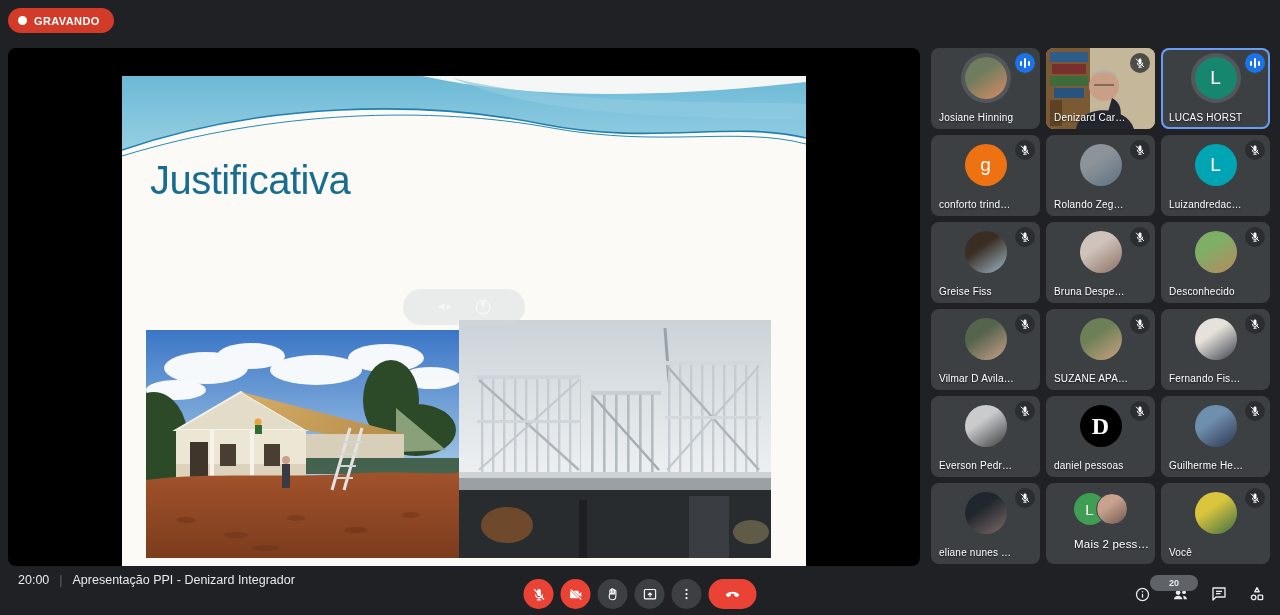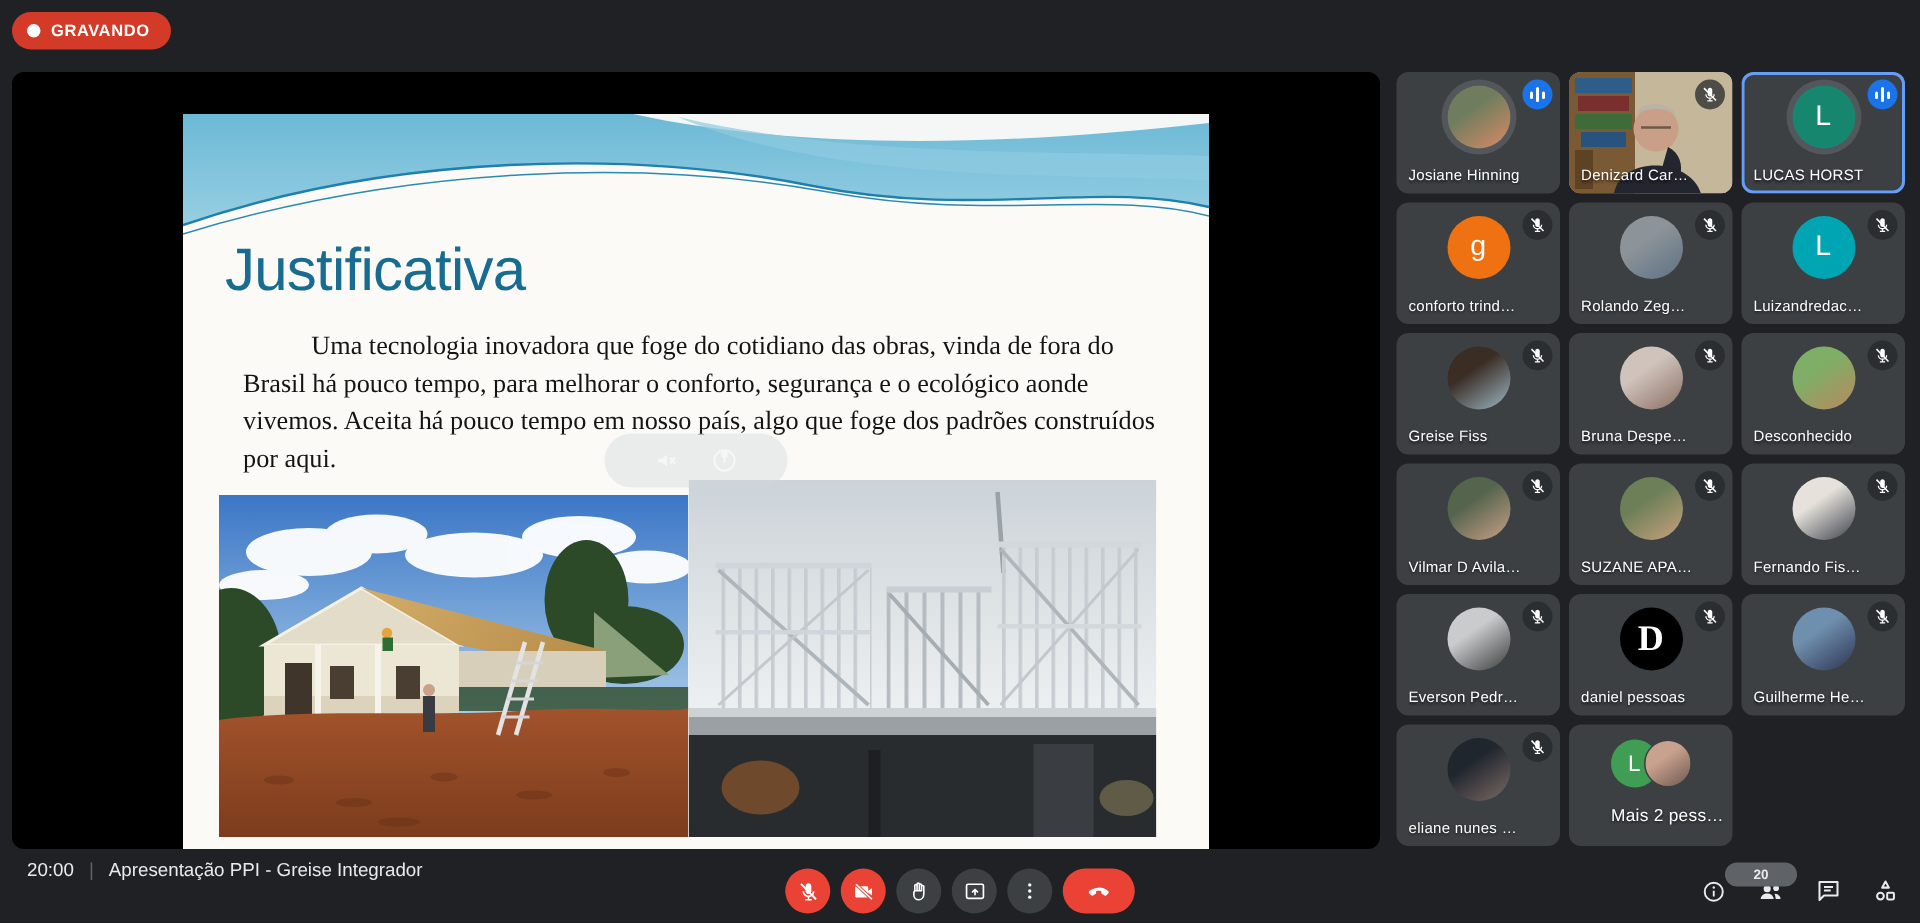--- a/index.html
+++ b/index.html
@@ -106,21 +106,20 @@
         </linearGradient>
       </defs>
       <rect x="0" y="0" width="684" height="96" fill="url(#skyg)"></rect>
       <path d="M300,0 C420,26 560,20 684,6 L684,0 Z" fill="#fbfaf7" opacity=".95"></path>
       <path d="M0,74 C140,26 300,24 420,48 C530,70 610,44 684,62 L684,96 L0,96 Z" fill="#fbfaf7"></path>
       <path d="M0,74 C140,26 300,24 420,48 C530,70 610,44 684,62" fill="none" stroke="#1f7fae" stroke-width="1.6"></path>
       <path d="M0,80 C150,34 310,30 430,52 C540,72 616,50 684,68" fill="none" stroke="#2a8ab0" stroke-width="1"></path>
       <path d="M330,2 C450,30 580,24 684,28 L684,44 C560,40 430,44 330,2 Z" fill="#8ecbe0" opacity=".7"></path>
     </svg>
     <div class="slide-title">Justificativa</div>
-    <div class="slide-paragraph">Uma tecnologia inovadora que foge do cotidiano das obras, vinda de fora do Brasil há pouco tempo, para melhorar o conforto, segurança e o ecológico aonde vivemos. Aceita há pouco tempo em nosso país, algo que foge dos padrões construídos por aqui.</div>
 
     <div class="photo photo-left">
       <svg viewBox="0 0 313 228" preserveAspectRatio="none">
         <defs>
           <linearGradient id="p1sky" x1="0" y1="0" x2="0" y2="1">
             <stop offset="0" stop-color="#3b76c6"></stop>
               <stop offset="1" stop-color="#a9cce8"></stop>
           </linearGradient>
           <linearGradient id="dirt" x1="0" y1="0" x2="0" y2="1">
             <stop offset="0" stop-color="#a2532b"></stop>
@@ -485,27 +484,41 @@
   </div>
     <div class="tile kind-pair center-name">
 
     <div class="pair">
       <span class="p1" style="background: rgb(63, 157, 84);">L</span>
       <span class="p2" style="background: linear-gradient(145deg, rgb(201, 162, 142) 0%, rgb(201, 162, 142) 38%, rgb(110, 88, 80) 100%);"></span>
     </div>
 
     <div class="name">Mais 2 pessoas</div>
   </div>
+    <div class="tile kind-photo">
+
+    <div class="avatar" style="background: linear-gradient(145deg, rgb(217, 197, 62) 0%, rgb(217, 197, 62) 38%, rgb(60, 110, 69) 100%);"></div>
+
+    <span class="badge mute">
+      <svg width="12" height="12" viewBox="0 0 24 24">
+        <path fill="#fff" d="M12 14.5c1.7 0 3-1.3 3-3V6c0-1.7-1.3-3-3-3S9 4.3 9 6v5.5c0 1.7 1.3 3 3 3z"></path>
+        <path fill="none" stroke="#fff" stroke-width="1.8" d="M6.5 11.5a5.5 5.5 0 0 0 11 0M12 17v3.5M8.5 20.5h7"></path>
+        <line x1="4" y1="3.5" x2="20" y2="20" stroke="#fff" stroke-width="2"></line>
+      </svg>
+    </span>
+
+    <div class="name">Você</div>
+  </div>
   </div>
 
 <div class="bottombar">
   <div class="meet-info">
     <span>20:00</span>
     <span class="sep">|</span>
-    <span>Apresentação PPI - Greise Integrador</span>
+    <span>Apresentação PPI - Denizard Integrador</span>
   </div>
 
   <div class="controls">
     <button class="ctl red">
       <svg width="15" height="15" viewBox="0 0 24 24">
         <path fill="#fff" d="M12 14.5c1.7 0 3-1.3 3-3V6c0-1.7-1.3-3-3-3S9 4.3 9 6v5.5c0 1.7 1.3 3 3 3z"></path>
         <path fill="none" stroke="#fff" stroke-width="1.8" d="M6.5 11.5a5.5 5.5 0 0 0 11 0M12 17v3.5M8.5 20.5h7"></path>
         <line x1="4" y1="3.5" x2="20" y2="20" stroke="#fff" stroke-width="2"></line>
       </svg>
     </button>

